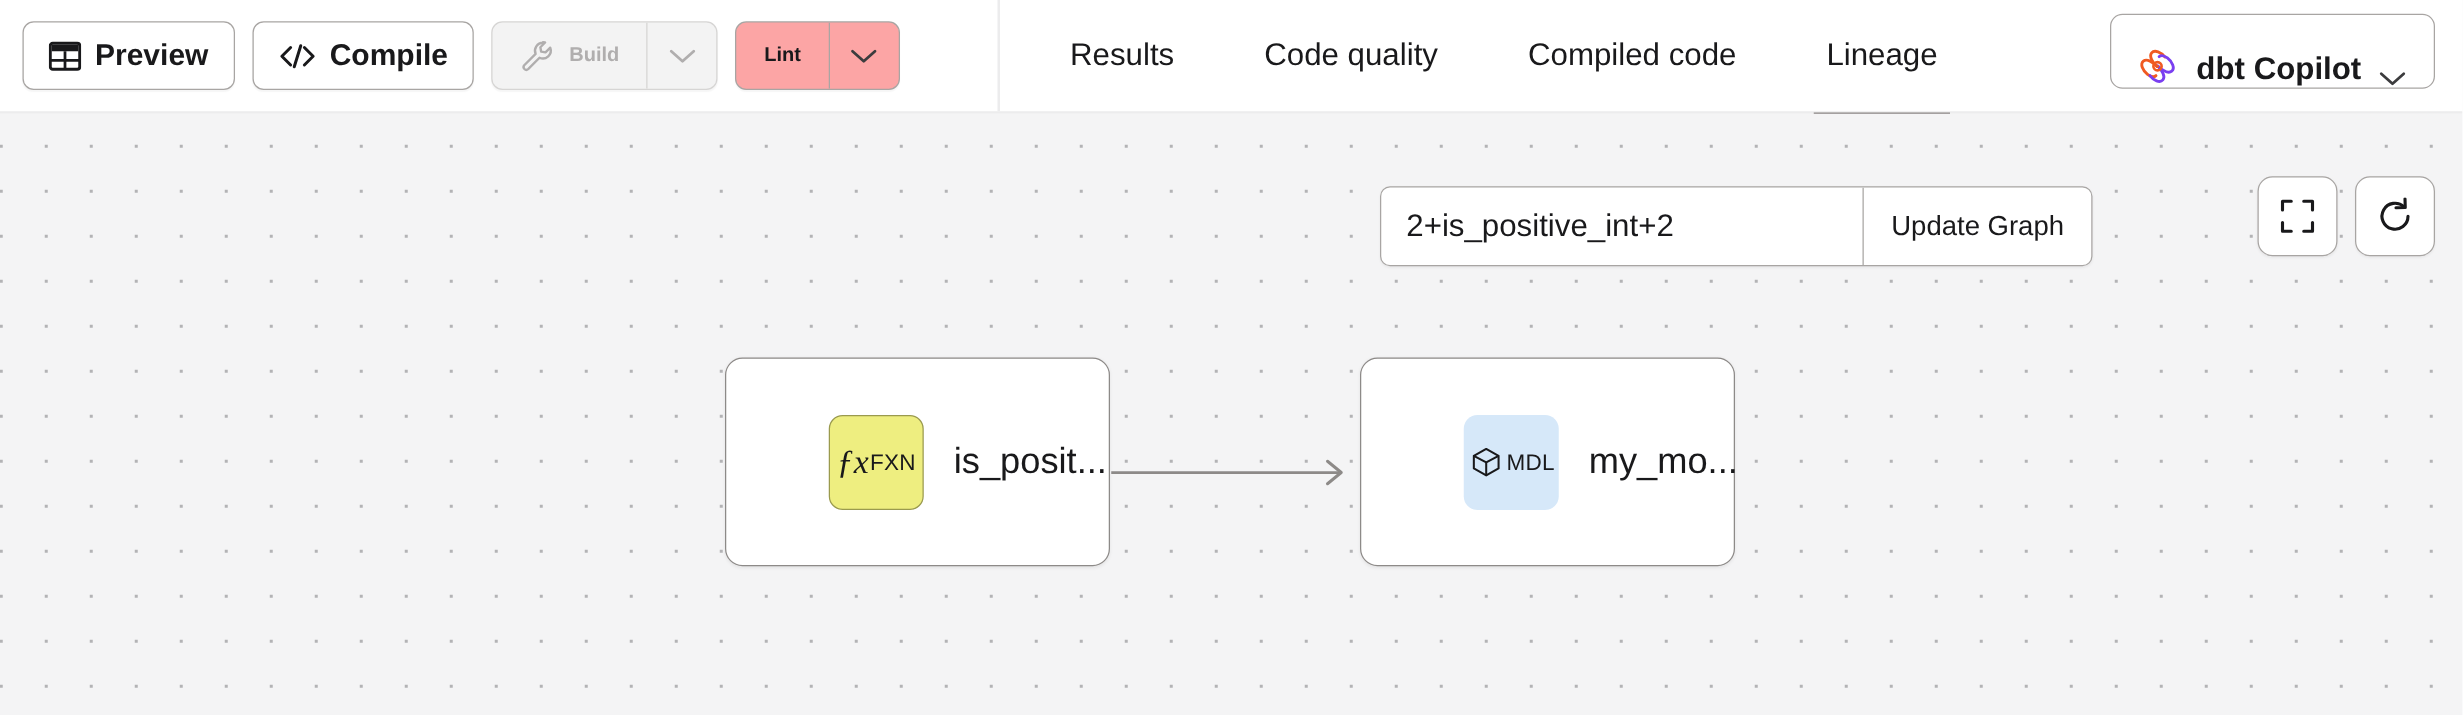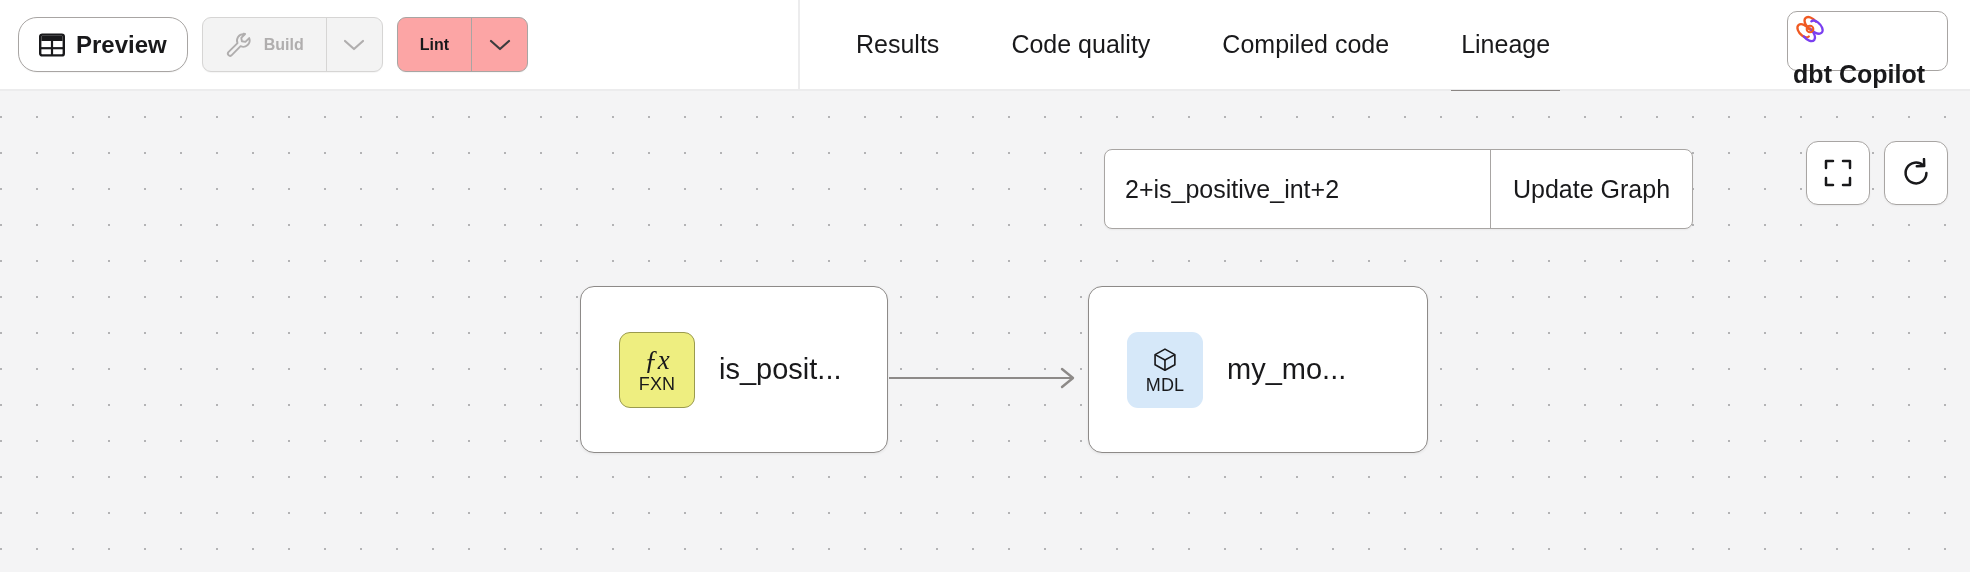--- a/index.html
+++ b/index.html
@@ -50,21 +50,21 @@
   
   .btn {
     display: flex;
     align-items: center;
     justify-content: center;
     gap: 11px;
     height: 55px;
     padding: 0 20px;
     background: #ffffff;
     border: 1.6px solid #a8a5a3;
-    border-radius: 19px;
+    border-radius: 9px;
     font-size: 24px;
     font-weight: bold;
     color: #19191b;
     white-space: nowrap;
     cursor: pointer;
     box-shadow: 0 1px 1px rgba(0,0,0,0.04);
   }
 
   
   .split {
@@ -148,32 +148,31 @@
 
   .tab.active .tab-underline { display: block; }
 
   
   .copilot {
     position: absolute;
     right: 22px;
     top: 11px;
     height: 60px;
     display: flex;
-    align-items: flex-start;
+    align-items: flex-end;
     gap: 14px;
-    padding: 0 22px 0 5px;
+    padding: 0 22px 0 20px;
     background: #ffffff;
     border: 1.6px solid #a8a5a3;
     border-radius: 10px;
     font-size: 25px;
     font-weight: bold;
     color: #19191b;
     white-space: nowrap;
     cursor: pointer;
-    flex-direction: column;
   }
 
   
   .canvas {
     position: absolute;
     top: 91px; left: 0;
     width: 1970px;
     height: 481px;
     background-color: #f4f4f5;
     background-image: radial-gradient(#b3b3b5 1.4px, transparent 1.5px);
@@ -182,21 +181,21 @@
     overflow: hidden;
   }
 
   
   .graph-selector {
     position: absolute;
     left: 1104px;
     top: 58px;
     display: flex;
     align-items: stretch;
-    height: 80px;
+    height: 64px;
     background: #ffffff;
     border: 1.6px solid #a8a5a3;
     border-radius: 8px;
     overflow: hidden;
     box-shadow: 0 1px 2px rgba(0,0,0,0.05);
   }
 
   .graph-input {
     width: 385px;
     height: 100%;
@@ -208,21 +207,21 @@
     font-size: 25px;
     color: #19191b;
   }
 
   .graph-update {
     display: flex;
     align-items: center;
     justify-content: center;
     padding: 0 22px;
     border-left: 1.6px solid #a8a5a3;
-    font-size: 25px;
+    font-size: 22px;
     color: #19191b;
     white-space: nowrap;
     cursor: pointer;
     background: transparent;
   }
 
   
   .canvas-controls {
     position: absolute;
     right: 22px;
@@ -257,24 +256,24 @@
     cursor: pointer;
     box-shadow: 0 1px 3px rgba(0,0,0,0.07);
   }
 
   .node-badge {
     flex: none;
     width: 76px;
     height: 76px;
     border-radius: 11px;
     display: flex;
-    flex-direction: column;
     align-items: center;
     justify-content: center;
     gap: 1px;
+    margin-left: 44px;
   }
 
   .node-badge.fxn { background: #eeee80; border: 1.4px solid #9a9a4e; }
   .node-badge.mdl { background: #d6e8f9; }
 
   .badge-glyph {
     font-size: 27px;
     line-height: 1;
     color: #19191b;
     font-family: "Liberation Serif", serif;
@@ -311,20 +310,30 @@
           <svg width="26" height="26" viewBox="0 0 26 26">
             <rect x="1.2" y="2.6" width="23.6" height="20.8" rx="2" fill="none" stroke="#19191b" stroke-width="2.4"></rect>
             <rect x="2.4" y="3.8" width="21.2" height="5.2" fill="#19191b"></rect>
             <line x1="13" y1="9" x2="13" y2="23.4" stroke="#19191b" stroke-width="2.2"></line>
             <line x1="1.2" y1="16.2" x2="24.8" y2="16.2" stroke="#19191b" stroke-width="2.2"></line>
           </svg>
         </span>
         <span>Preview</span>
       </div>
 
+      <div class="btn">
+        <span class="icon">
+          <svg width="30" height="24" viewBox="0 0 30 24">
+            <polyline points="9.5,5 2.5,12 9.5,19" fill="none" stroke="#19191b" stroke-width="2.4" stroke-linecap="round" stroke-linejoin="round"></polyline>
+            <polyline points="20.5,5 27.5,12 20.5,19" fill="none" stroke="#19191b" stroke-width="2.4" stroke-linecap="round" stroke-linejoin="round"></polyline>
+            <line x1="17.6" y1="3.6" x2="12.4" y2="20.4" stroke="#19191b" stroke-width="2.4" stroke-linecap="round"></line>
+          </svg>
+        </span>
+        <span>Compile</span>
+      </div>
 
       <div class="split disabled">
         <div class="split-main">
           <span class="icon">
             <svg width="28" height="28" viewBox="0 0 28 28">
               <path d="M18.4 3.2a6.4 6.4 0 0 0-5.9 8.9L3.4 21.2a2.2 2.2 0 0 0 3.1 3.1l9.1-9.1a6.4 6.4 0 0 0 8.6-8.1l-3.8 3.8-3.5-.6-.6-3.5 3.8-3.8a6.5 6.5 0 0 0-1.7-.2z" fill="none" stroke="#b0aeae" stroke-width="1.9" stroke-linejoin="round"></path>
             </svg>
           </span>
           <span>Build</span>
         </div>
@@ -432,21 +441,21 @@
     </div>
 
     <div class="node" style="left:580px; top:195px; width:308px; height:167px;">
       <div class="node-badge fxn">
         <span class="badge-glyph">ƒx</span>
         <span class="badge-code">FXN</span>
       </div>
       <div class="node-label">is_posit...</div>
     </div>
 
-    <div class="node" style="left:1088px; top:195px; width:340px; height:167px;">
+    <div class="node" style="left:1088px; top:195px; width:300px; height:167px;">
       <div class="node-badge mdl">
         <span class="icon">
           <svg width="30" height="30" viewBox="0 0 30 30">
             <polygon points="15,3 26.5,9.4 26.5,21.2 15,27.6 3.5,21.2 3.5,9.4" fill="none" stroke="#19191b" stroke-width="1.9" stroke-linejoin="round" transform="scale(0.86) translate(2.4,1.8)"></polygon>
             <polyline points="3.5,9.4 15,15.6 26.5,9.4" fill="none" stroke="#19191b" stroke-width="1.9" stroke-linejoin="round" transform="scale(0.86) translate(2.4,1.8)"></polyline>
             <line x1="15" y1="15.6" x2="15" y2="27.6" stroke="#19191b" stroke-width="1.9" transform="scale(0.86) translate(2.4,1.8)"></line>
           </svg>
         </span>
         <span class="badge-code">MDL</span>
       </div>

